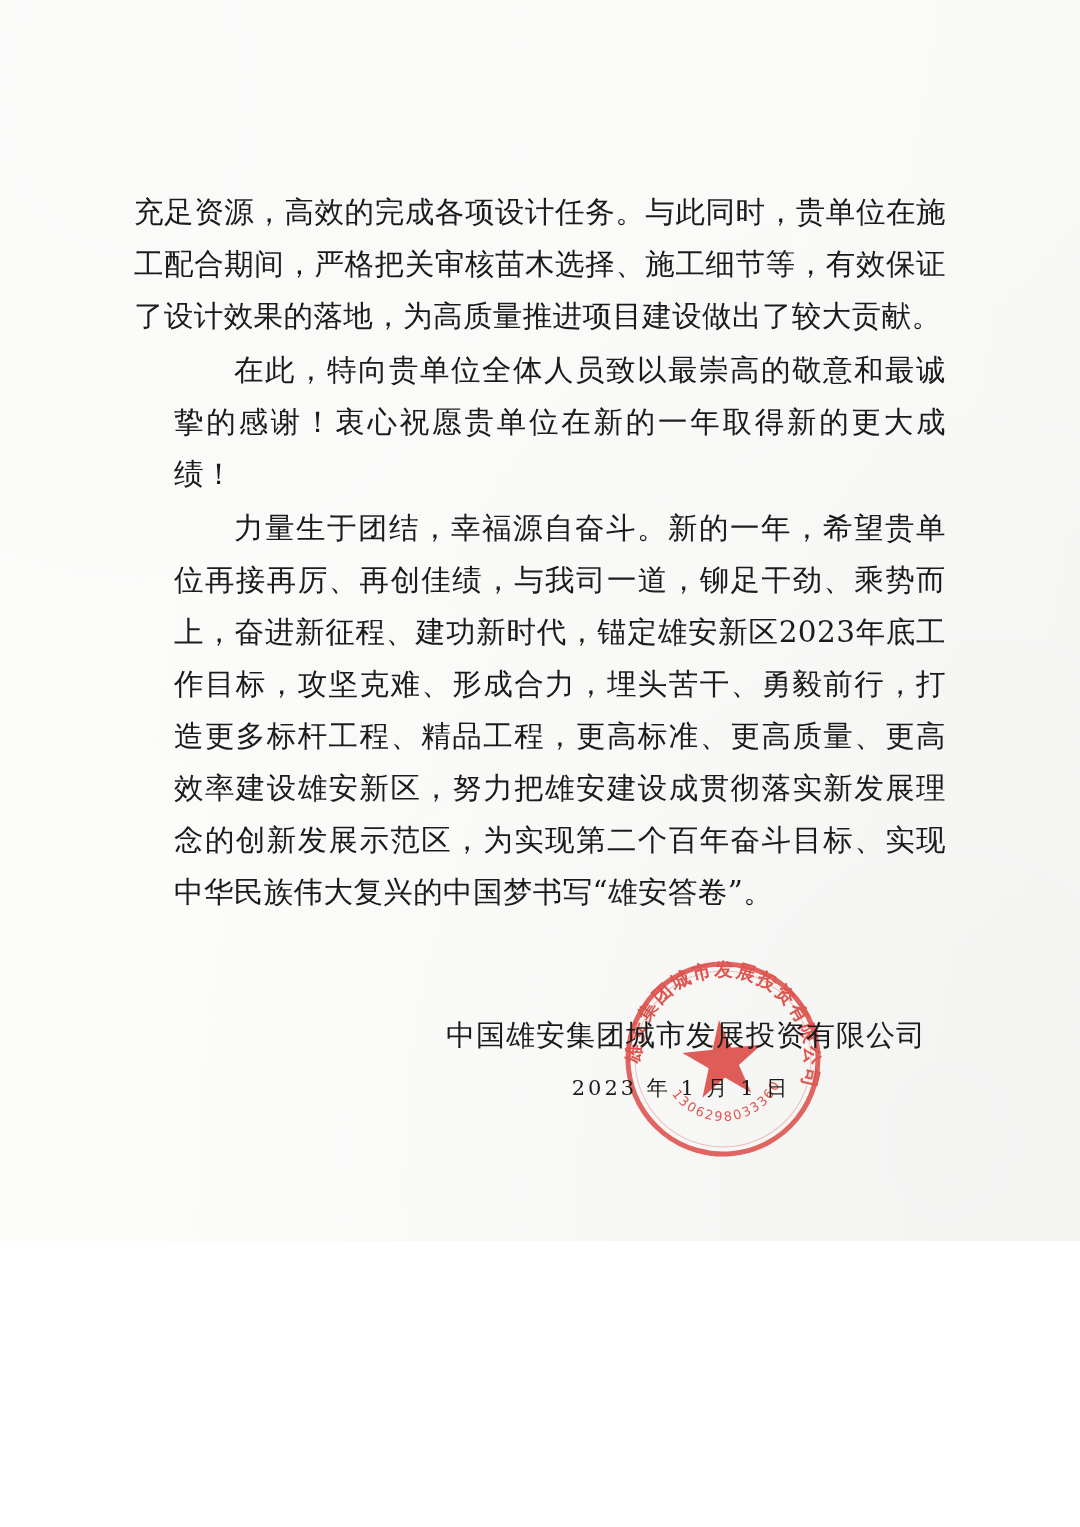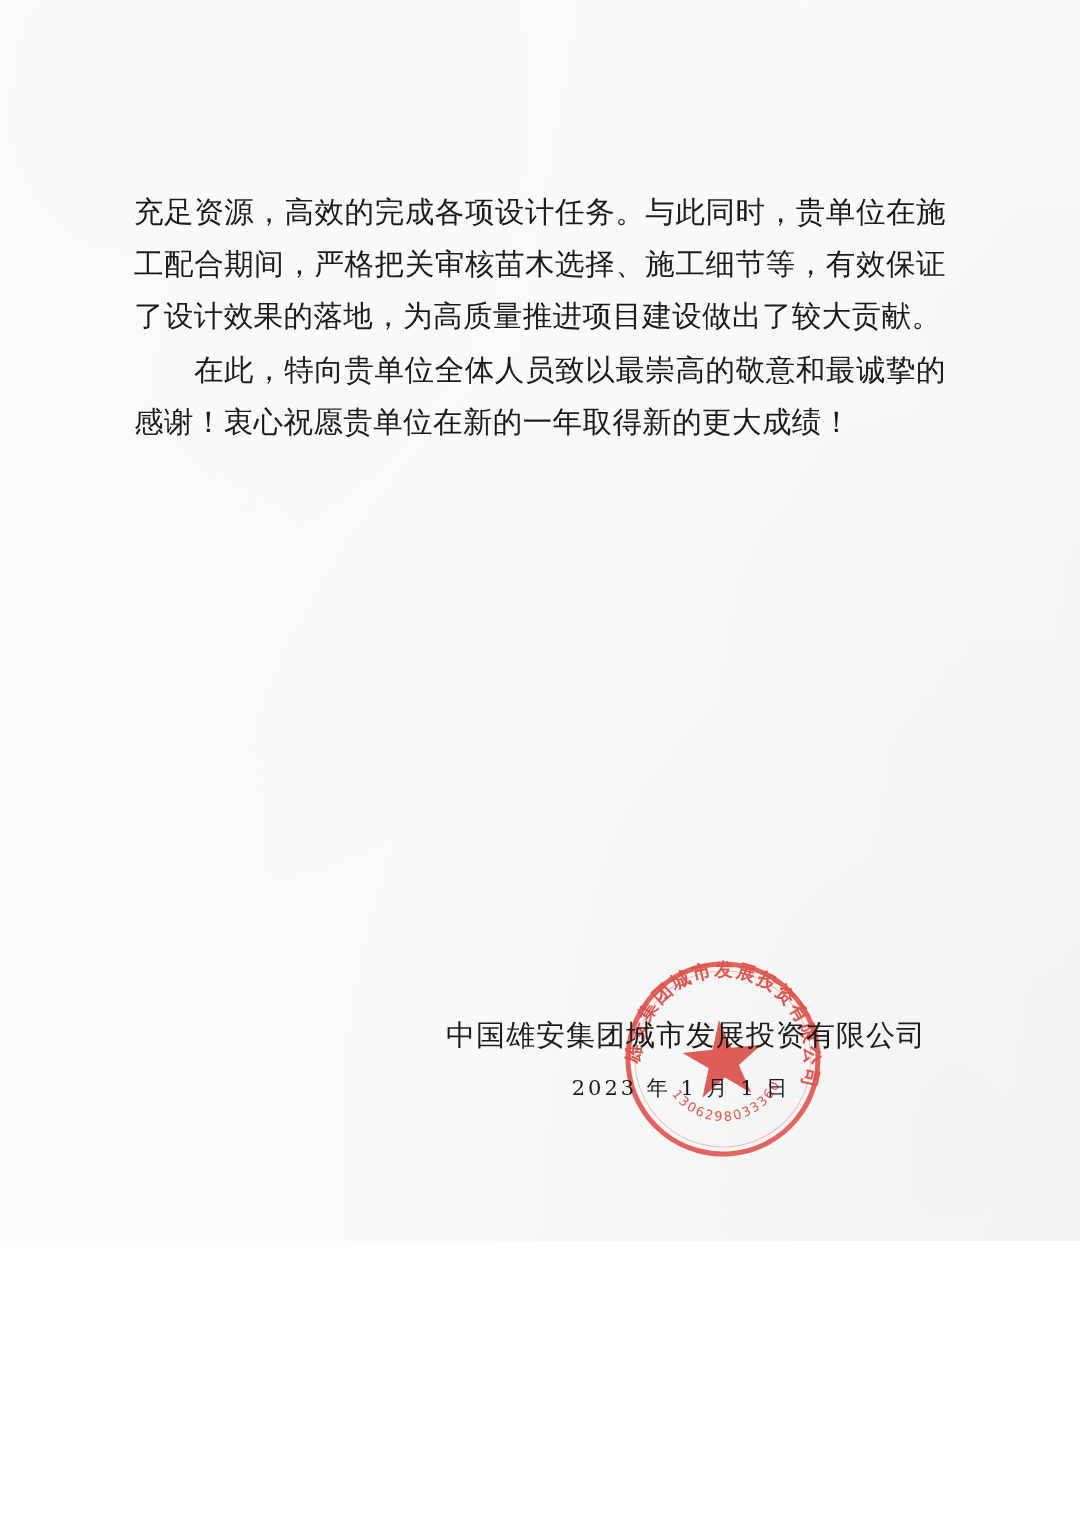--- a/index.html
+++ b/index.html
@@ -39,20 +39,21 @@
     font-size: 29.5px;
     line-height: 52px;
     color: #1b1b1b;
     text-align: justify;
     text-justify: inter-character;
     letter-spacing: 0.4px;
     font-family: "DejaVu Serif", "Liberation Serif", serif;
   }
   p.indent {
     text-indent: 60px;
+    margin-left: 40px;
   }
   .signature-block {
     position: absolute;
     right: 134px;
     top: 1012px;
     width: 520px;
     text-align: center;
   }
   .sign-company {
     font-size: 29px;
@@ -98,20 +99,21 @@
 </style>
 </head>
 <body>
 
 <div class="page">
   <div class="paper-texture"></div>
 
   <div class="body-text">
     <p class="para">充足资源，高效的完成各项设计任务。与此同时，贵单位在施工配合期间，严格把关审核苗木选择、施工细节等，有效保证了设计效果的落地，为高质量推进项目建设做出了较大贡献。</p>
     <p class="para indent">在此，特向贵单位全体人员致以最崇高的敬意和最诚挚的感谢！衷心祝愿贵单位在新的一年取得新的更大成绩！</p>
+    <p class="para indent">力量生于团结，幸福源自奋斗。新的一年，希望贵单位再接再厉、再创佳绩，与我司一道，铆足干劲、乘势而上，奋进新征程、建功新时代，锚定雄安新区2023年底工作目标，攻坚克难、形成合力，埋头苦干、勇毅前行，打造更多标杆工程、精品工程，更高标准、更高质量、更高效率建设雄安新区，努力把雄安建设成贯彻落实新发展理念的创新发展示范区，为实现第二个百年奋斗目标、实现中华民族伟大复兴的中国梦书写“雄安答卷”。</p>
   </div>
 
   <div class="seal">
     <svg width="222" height="222" viewBox="0 0 222 222" xmlns="http://www.w3.org/2000/svg">
       <defs>
         <path id="ringPath" d="M 111,111 m -83,0 a 83,83 0 1,1 166,0 a 83,83 0 1,1 -166,0"></path>
         <path id="ringPathBottom" d="M 111,111 m -62,0 a 62,62 0 1,0 124,0"></path>
       </defs>
       <g transform="rotate(-6 111 111)">
         <circle cx="111" cy="111" r="95" fill="none" stroke="#d8322c" stroke-width="5" opacity="0.9"></circle>

